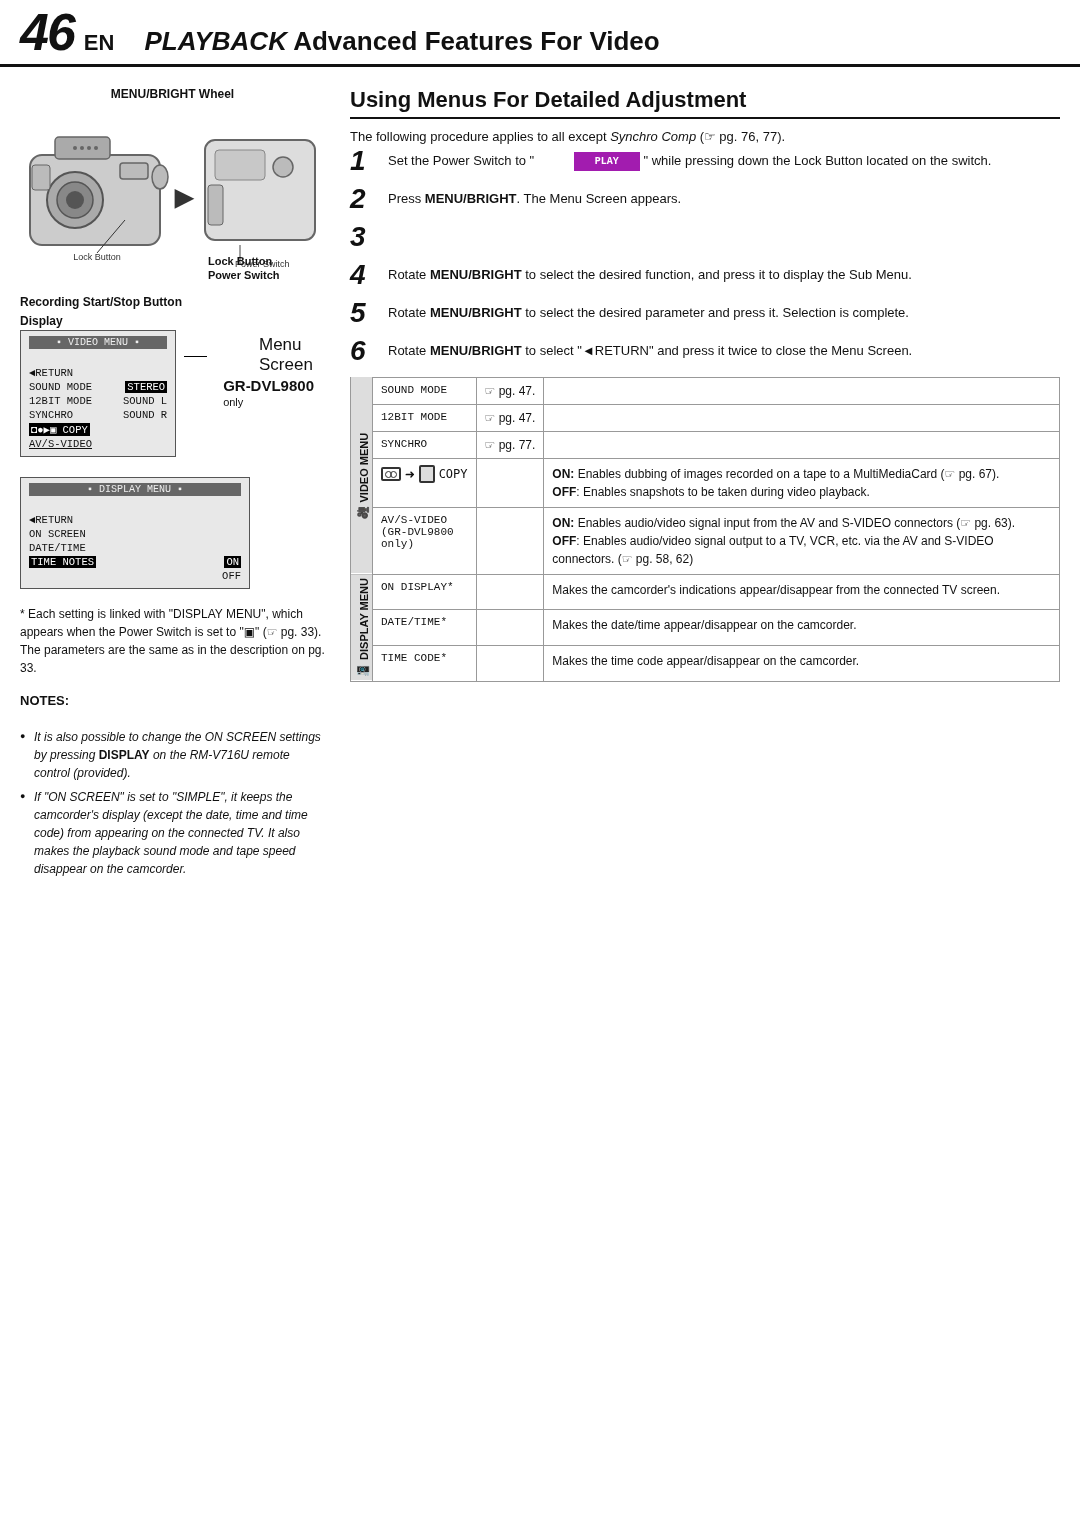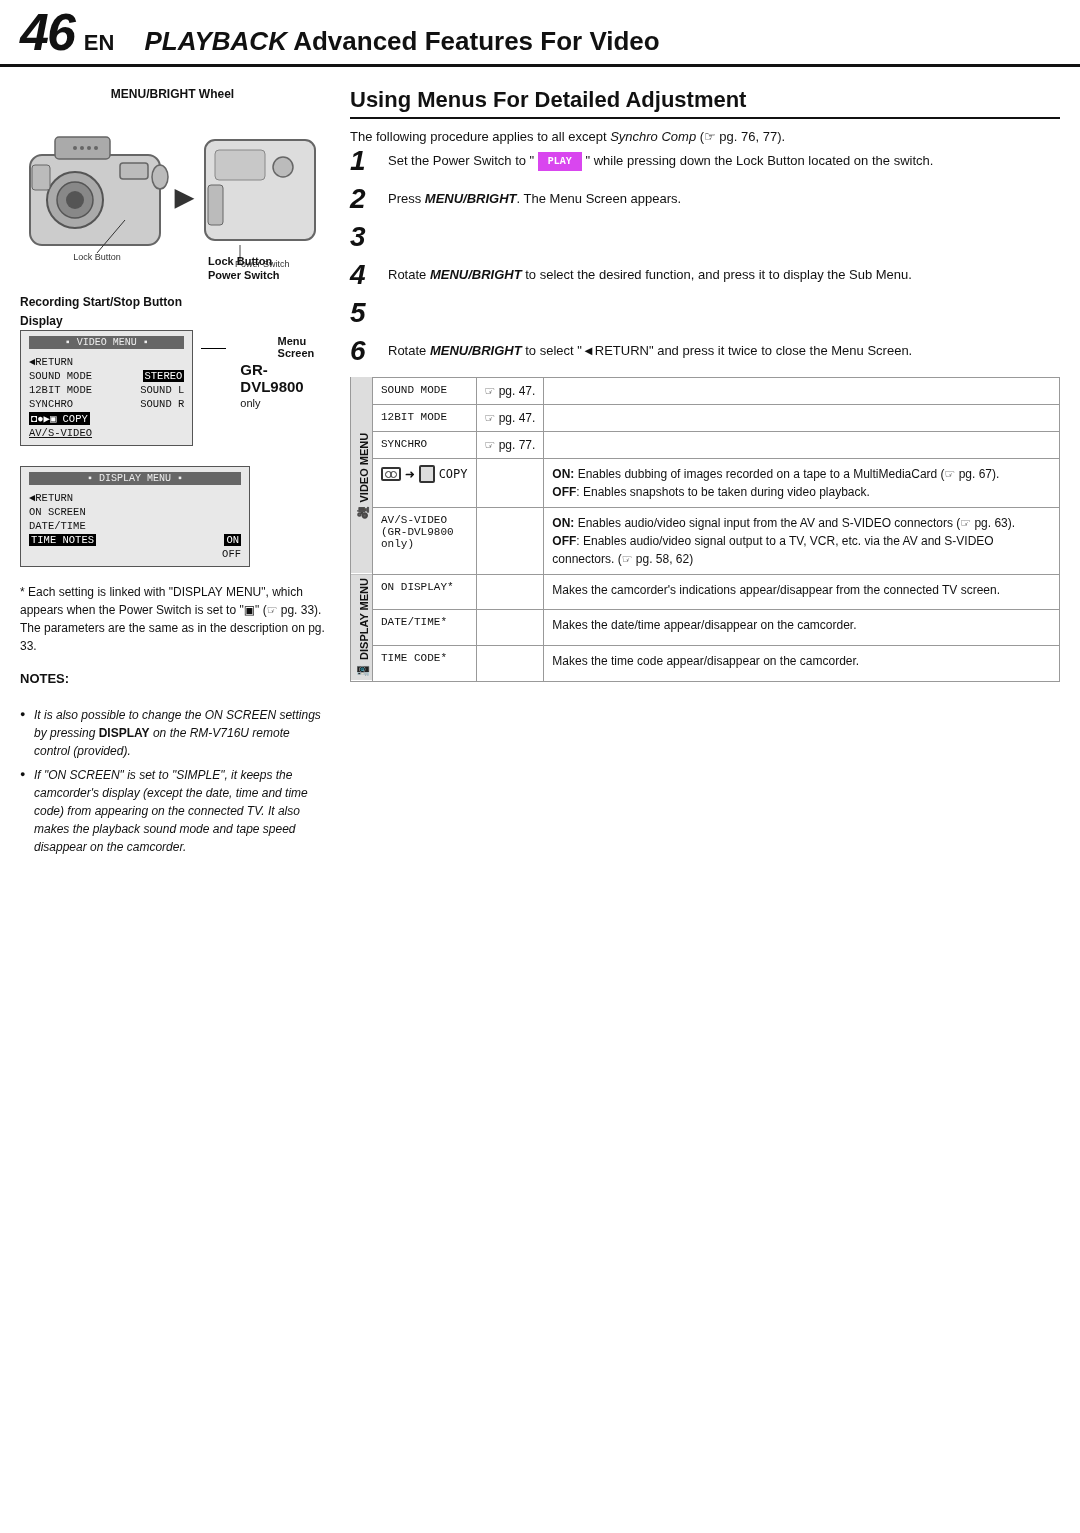--- a/index.html
+++ b/index.html
@@ -98,21 +98,21 @@
       font-style: italic;
       min-width: 30px;
       line-height: 1;
       color: #111;
     }
     .step-text {
       font-size: 13px;
       line-height: 1.5;
       padding-top: 4px;
     }
-    .step-text strong { font-weight: bold; font-style: italic; }
+    .step-text strong { font-weight: bold; }
 
     
     .camera-diagram {
       margin-bottom: 14px;
       position: relative;
     }
     .camera-label {
       font-size: 12px;
       font-weight: bold;
       text-align: center;
@@ -124,21 +124,21 @@
       font-family: 'Courier New', monospace;
       font-size: 11px;
       padding: 5px 8px;
       margin-bottom: 4px;
       width: 230px;
     }
     .menu-box .menu-header-row {
       display: flex;
       justify-content: center;
       align-items: center;
-      margin-bottom: 6px;
+      margin-bottom: 17px;
     }
     .menu-row {
       display: flex;
       justify-content: space-between;
       padding: 1px 0;
       font-size: 10.5px;
     }
     .menu-section {
       margin-bottom: 16px;
       position: relative;
@@ -223,27 +223,28 @@
       writing-mode: vertical-rl;
       text-orientation: mixed;
       transform: rotate(180deg);
       width: 24px;
       padding: 4px 2px;
     }
 
     
     .play-badge {
       display: inline-block;
-      background: #d946ef;
+      background: #a21caf;
       color: #fff;
       font-size: 10px;
       font-weight: bold;
-      padding: 2px 10px;
+      padding: 2px 21px;
       vertical-align: middle;
       font-family: 'Courier New', monospace;
+      margin-left: 36px;
     }
 
     
     .copy-icon-row {
       display: flex;
       align-items: center;
       gap: 4px;
       font-family: monospace;
       font-size: 12px;
     }
@@ -373,21 +374,21 @@
           <div class="menu-row">
             <span style="background:#000;color:#fff;padding:0 2px;">◘●▶▣ COPY</span>
           </div>
           <div class="menu-row">
             <span style="text-decoration:underline;">AV/S-VIDEO</span>
           </div>
         </div>
         <div style="display:flex; flex-direction:column; gap:2px; margin-top:5px;">
           <div style="display:flex; align-items:center; gap:4px;">
             <div style="width:35px; border-top:1px solid #000; margin-top:2px;"></div>
-            <div style="font-size:11px; font-weight:bold;margin-left:48px;">Menu Screen</div>
+            <div style="font-size:17px; font-weight:normal;margin-left:48px;">Menu Screen</div>
           </div>
           <div style="font-size:15px; font-weight:bold; margin-left:39px;">GR-DVL9800</div>
           <div style="font-size:11px; margin-left:39px;">only</div>
         </div>
       </div>
     </div>
 
     <div class="menu-section" style="margin-top:10px;">
       <div class="menu-box" style="width:230px;">
         <div class="menu-header-row">
@@ -439,20 +440,21 @@
       </li>
       <li class="step-item">
         <span class="step-num">3</span>
       </li>
       <li class="step-item">
         <span class="step-num">4</span>
         <span class="step-text">Rotate <strong>MENU/BRIGHT</strong> to select the desired function, and press it to display the Sub Menu.</span>
       </li>
       <li class="step-item">
         <span class="step-num">5</span>
+        <span class="step-text">Rotate <strong>MENU/BRIGHT</strong> to select the desired parameter and press it. Selection is complete.</span>
       </li>
       <li class="step-item">
         <span class="step-num">6</span>
         <span class="step-text">Rotate <strong>MENU/BRIGHT</strong> to select "◄RETURN" and press it twice to close the Menu Screen.</span>
       </li>
     </ul>
 
     <table class="info-table">
       <tbody>
 

